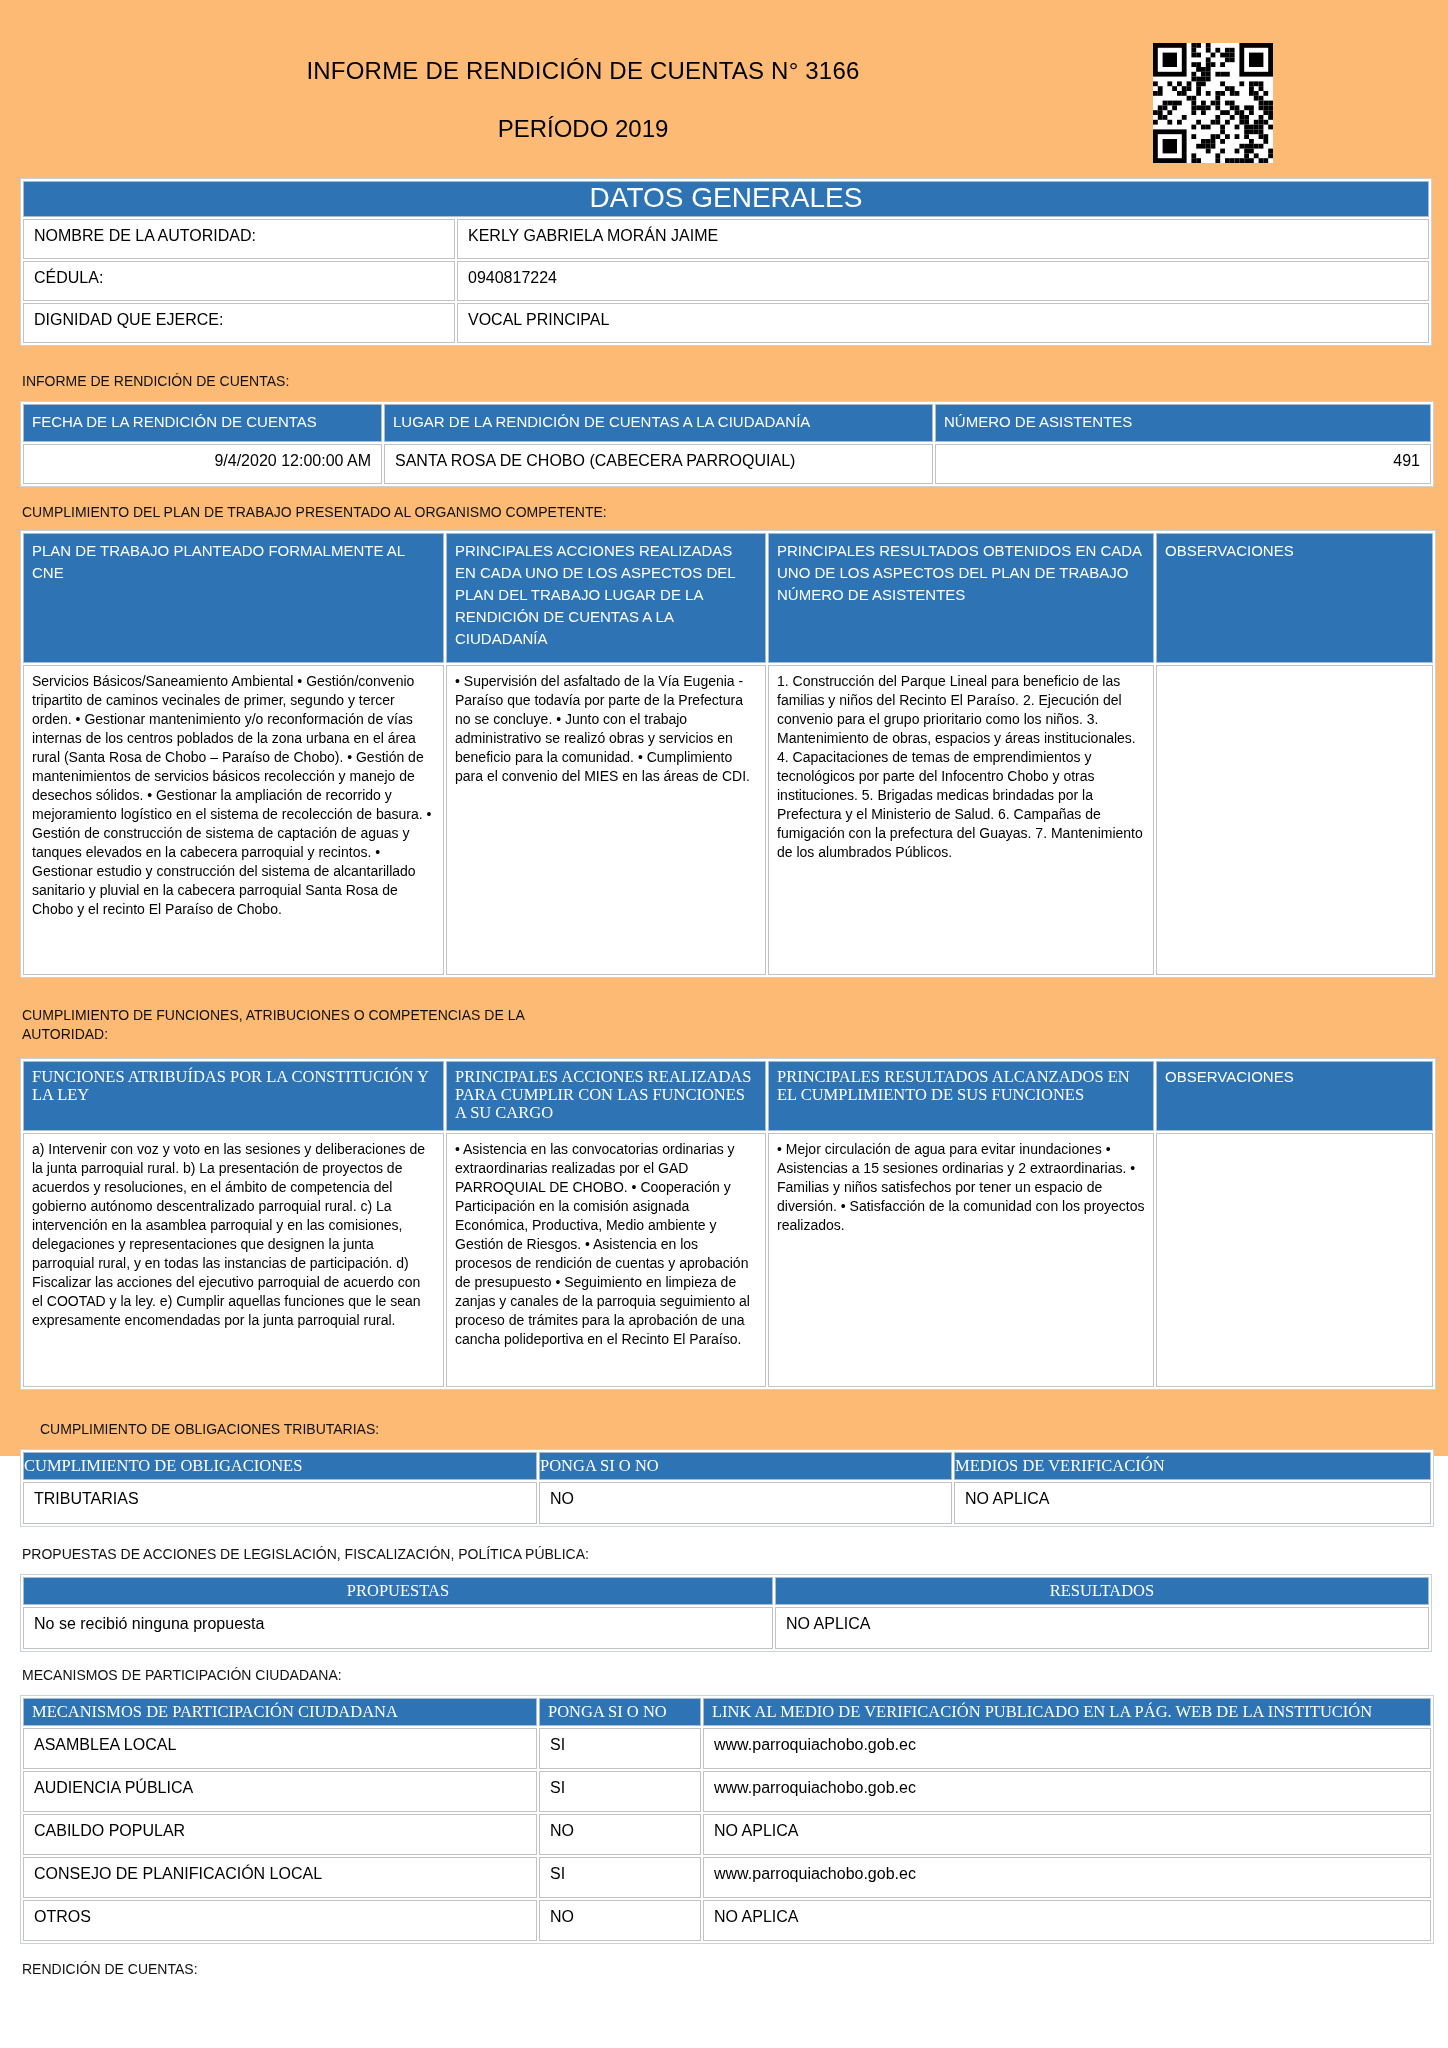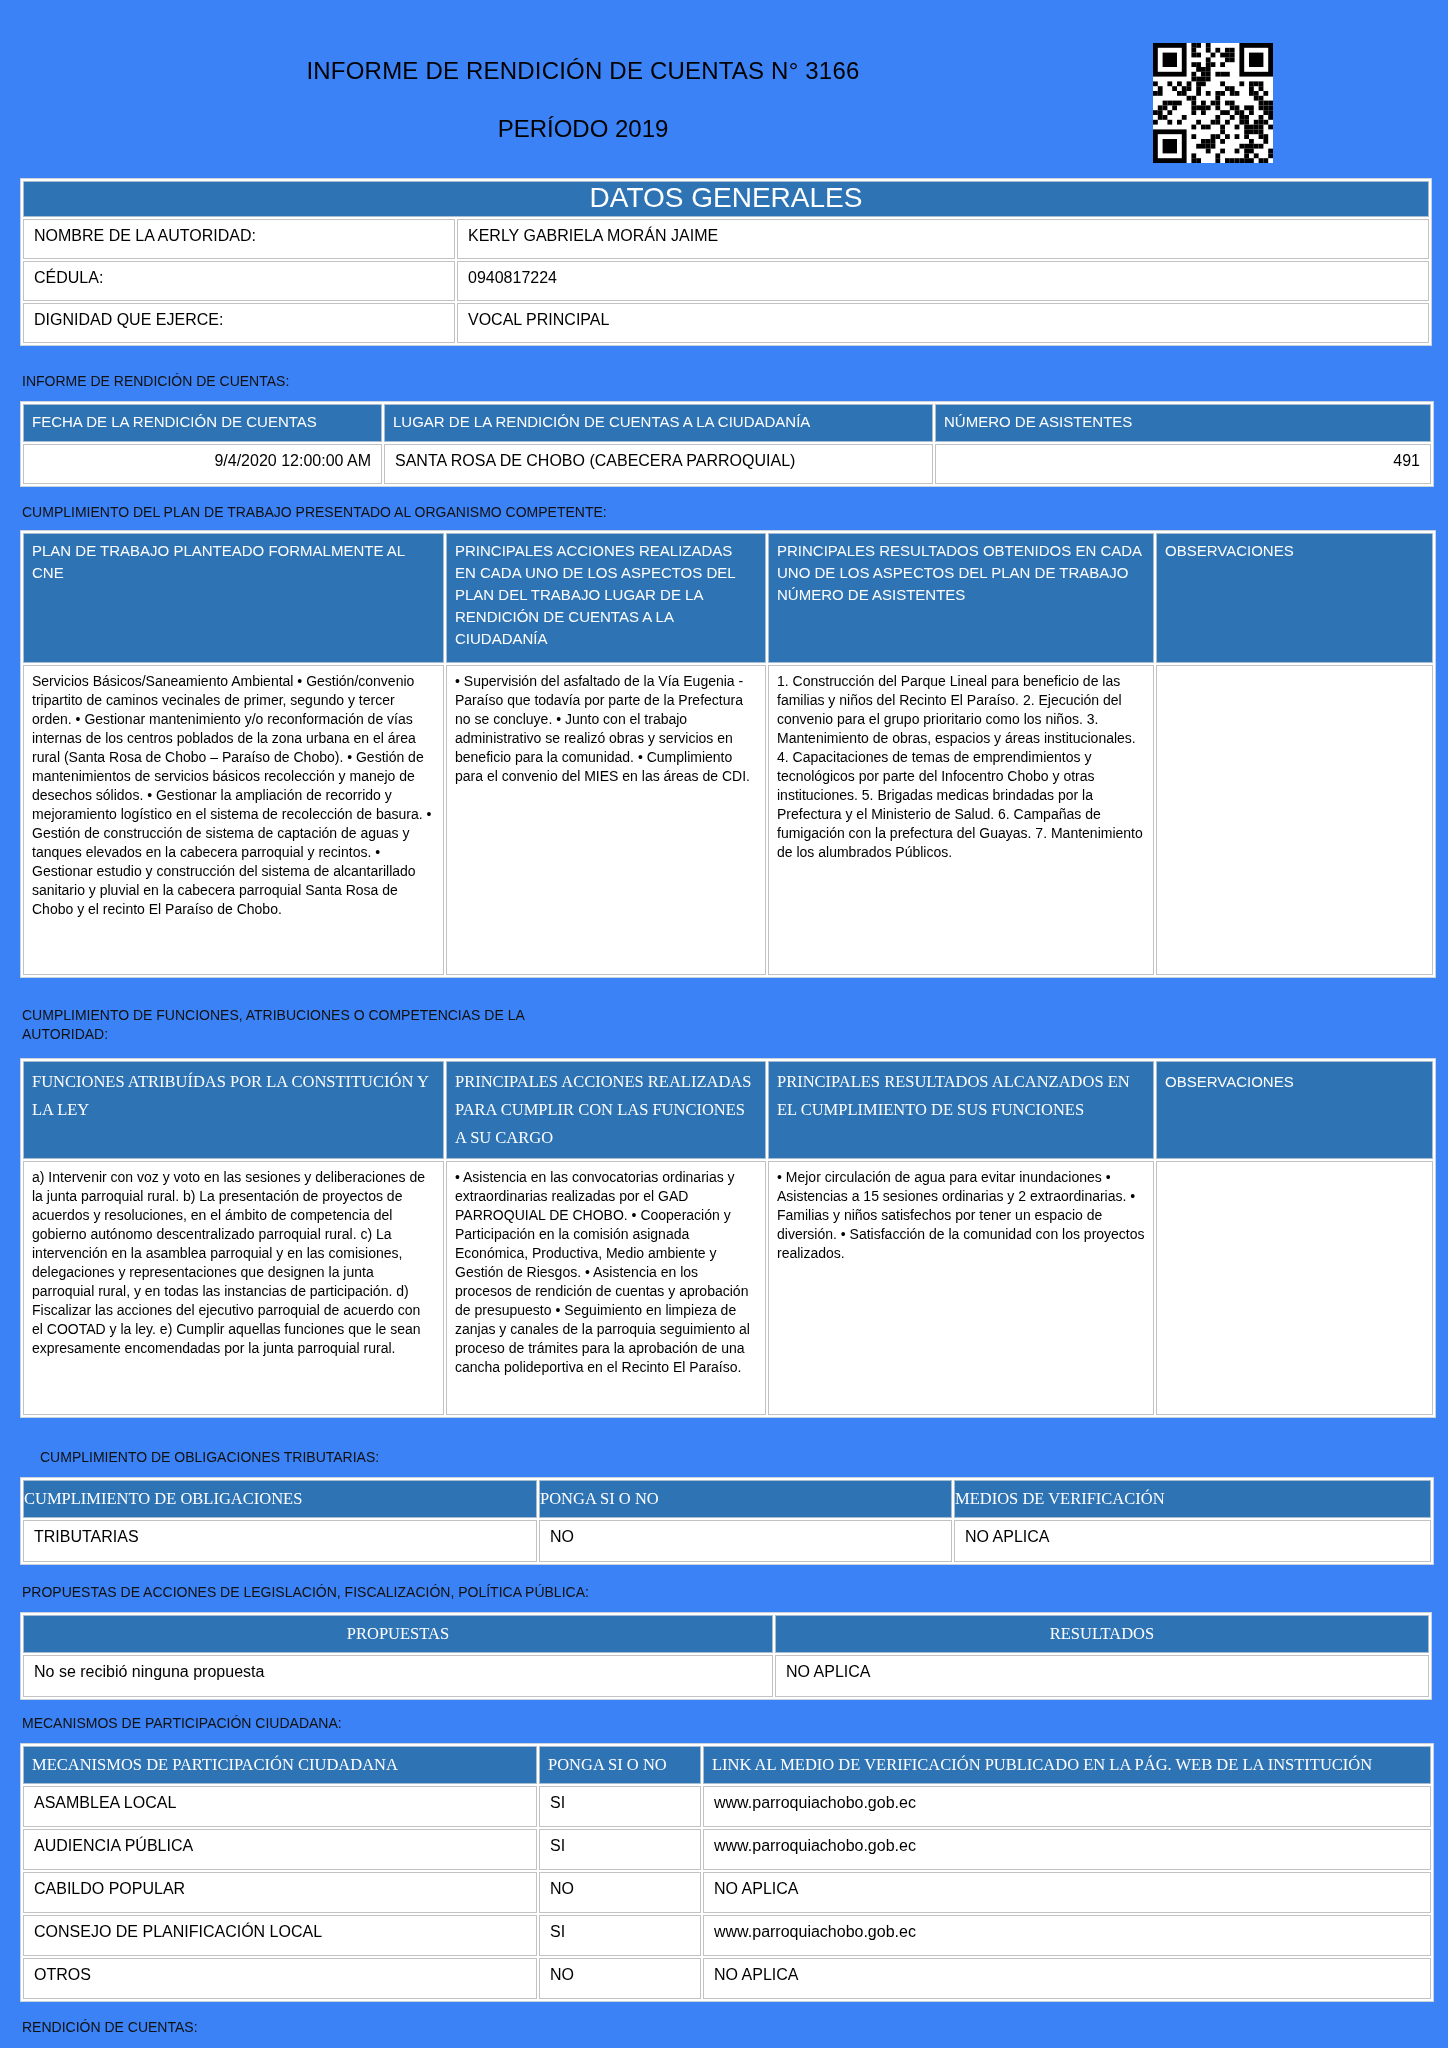--- a/index.html
+++ b/index.html
@@ -1,21 +1,21 @@
 <!DOCTYPE html>
 <html lang="es"><head>
 <meta charset="utf-8">
 <style>
   html,body{margin:0;padding:0;}
   body{
     width:1448px;height:2048px;background:#ffffff;
     font-family:"Liberation Sans","DejaVu Sans",sans-serif;
     color:#000;overflow:hidden;
   }
-  .page{position:relative;width:1448px;height:2048px;background:#3b82f6;}
+  .page{position:relative;width:1448px;height:1456px;background:#fdba74;}
 
   
   .doc-header{position:relative;height:178px;}
   .titlebox{position:absolute;left:20px;top:58px;width:1126px;text-align:center;}
   .doc-title{font-size:24px;line-height:26px;letter-spacing:.2px;}
   .doc-subtitle{font-size:24px;line-height:26px;margin-top:32px;}
   .qr{position:absolute;left:1153px;top:43px;width:120px;height:120px;background:#fff;}
 
   
   .sec-label{margin:0 22px;font-size:14px;line-height:19px;color:#111;}
@@ -28,21 +28,21 @@
   }
   th{
     background:#2E74B5;color:#fff;font-weight:normal;text-align:left;
     vertical-align:top;padding:6px 8px;border:1px solid #a8bdd0;
     font-size:15px;line-height:22px;
   }
   td{
     background:#fff;border:1px solid #c2c2c2;vertical-align:top;
     padding:6px 10px;font-size:16px;line-height:20px;
   }
-  .serif-th th{font-family:"Liberation Serif","DejaVu Serif",serif;font-size:16.5px;line-height:28px;}
+  .serif-th th{font-family:"Liberation Serif","DejaVu Serif",serif;font-size:16.5px;line-height:18px;}
   th.sans{font-family:"Liberation Sans","DejaVu Sans",sans-serif;font-size:15px;}
   th.center, td.center{text-align:center;}
   td.right{text-align:right;}
   td.longtext{font-size:14px;line-height:19px;padding:6px 8px;}
 
   
   .t-datos th.bar{height:26px;font-size:28px;line-height:24px;padding:4px;}
   .t-datos td{height:26px;}
   .t-fecha th{height:24px;}
   .t-fecha td{height:26px;}

